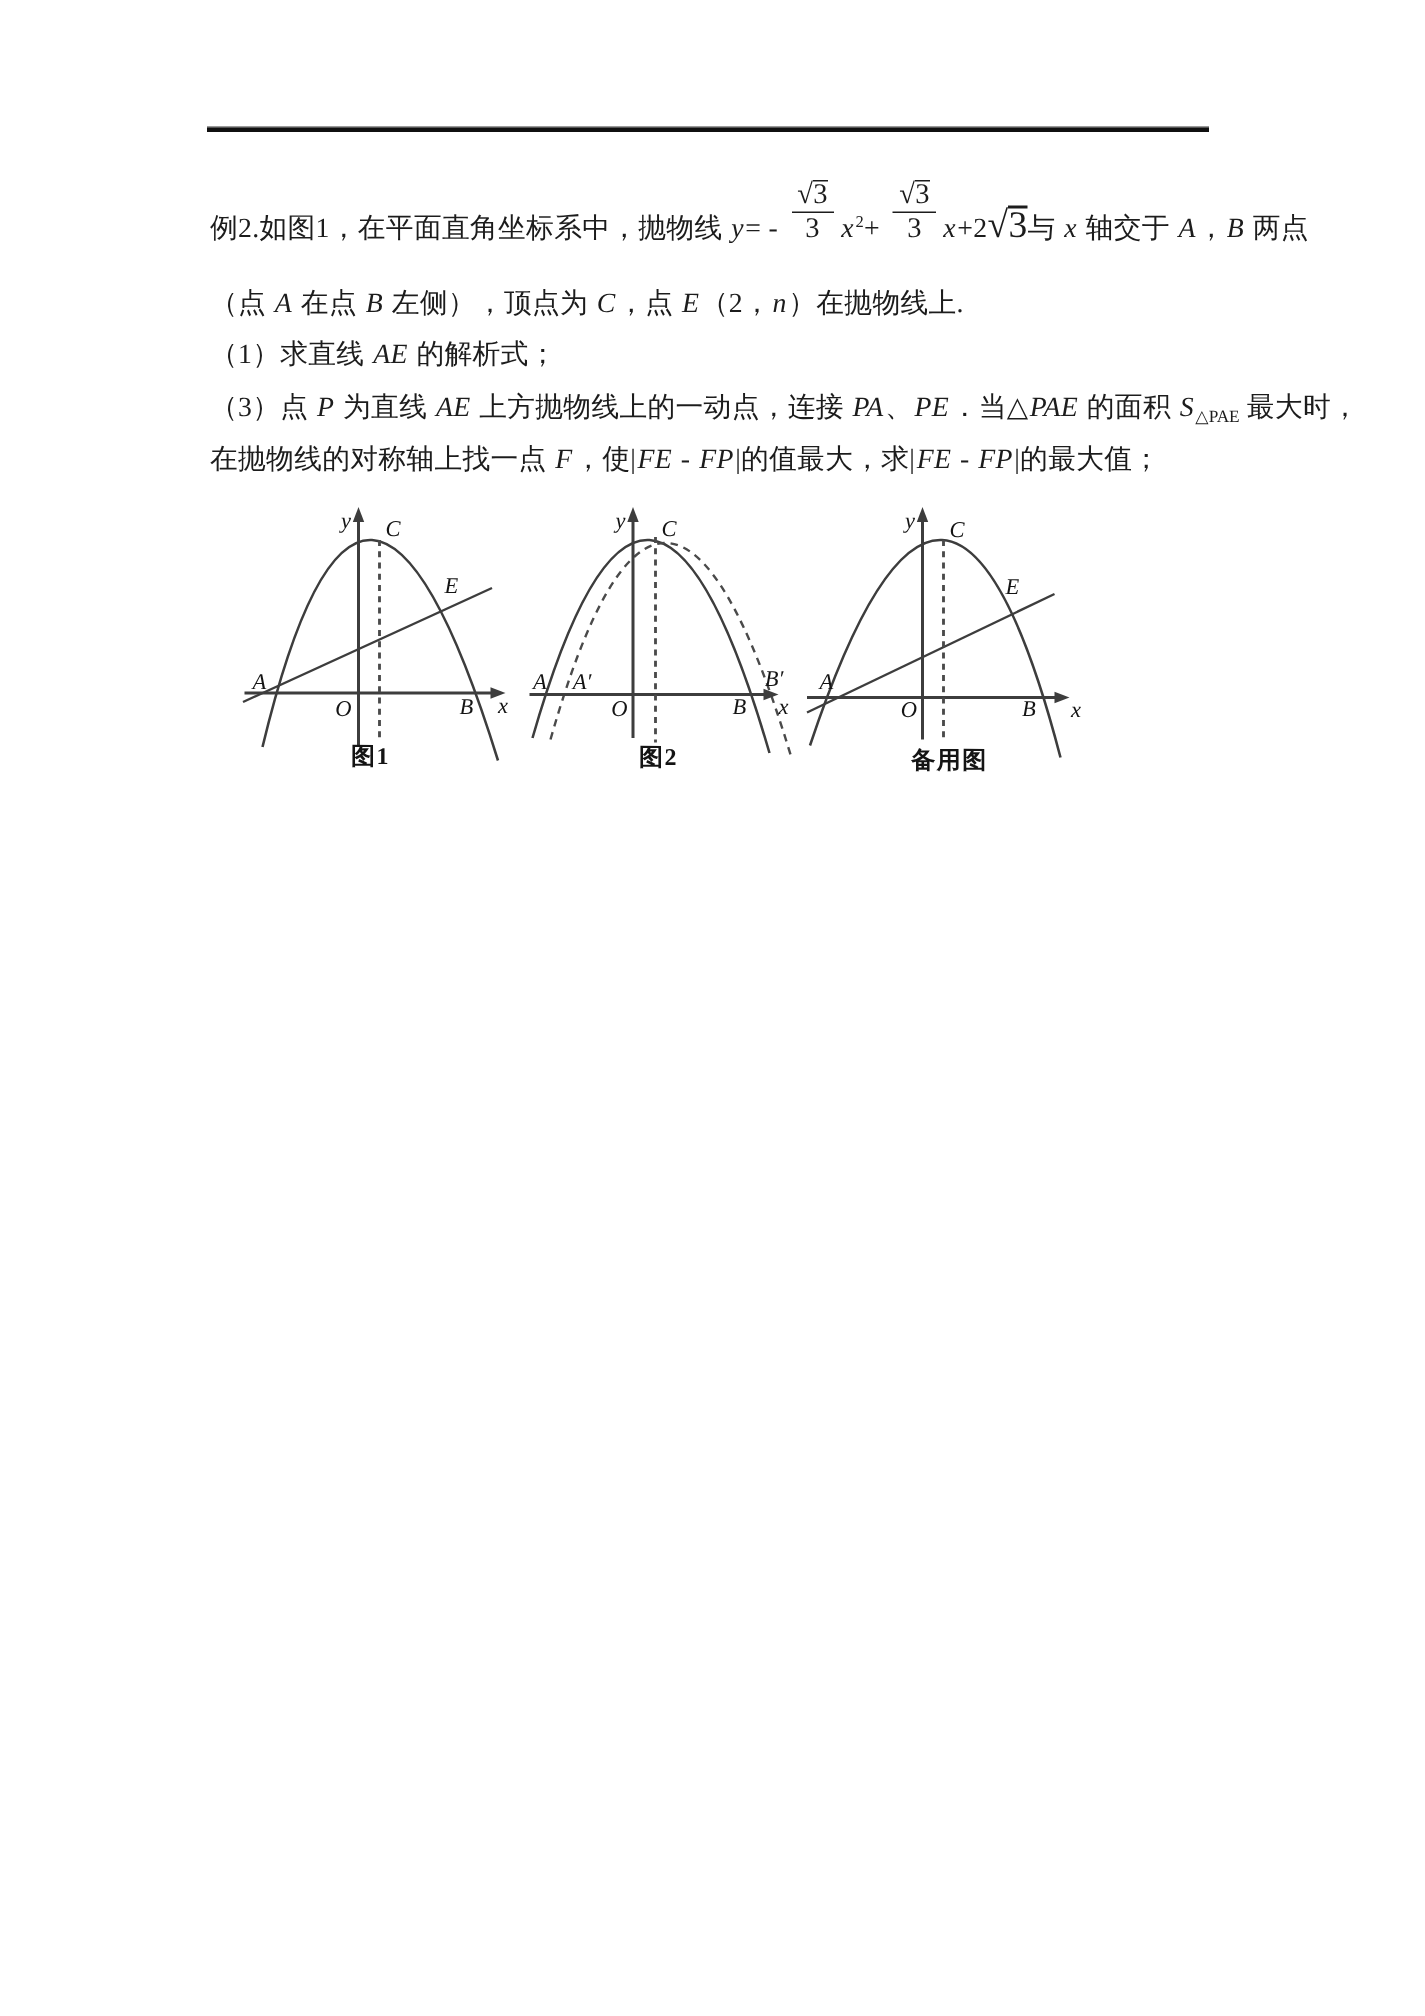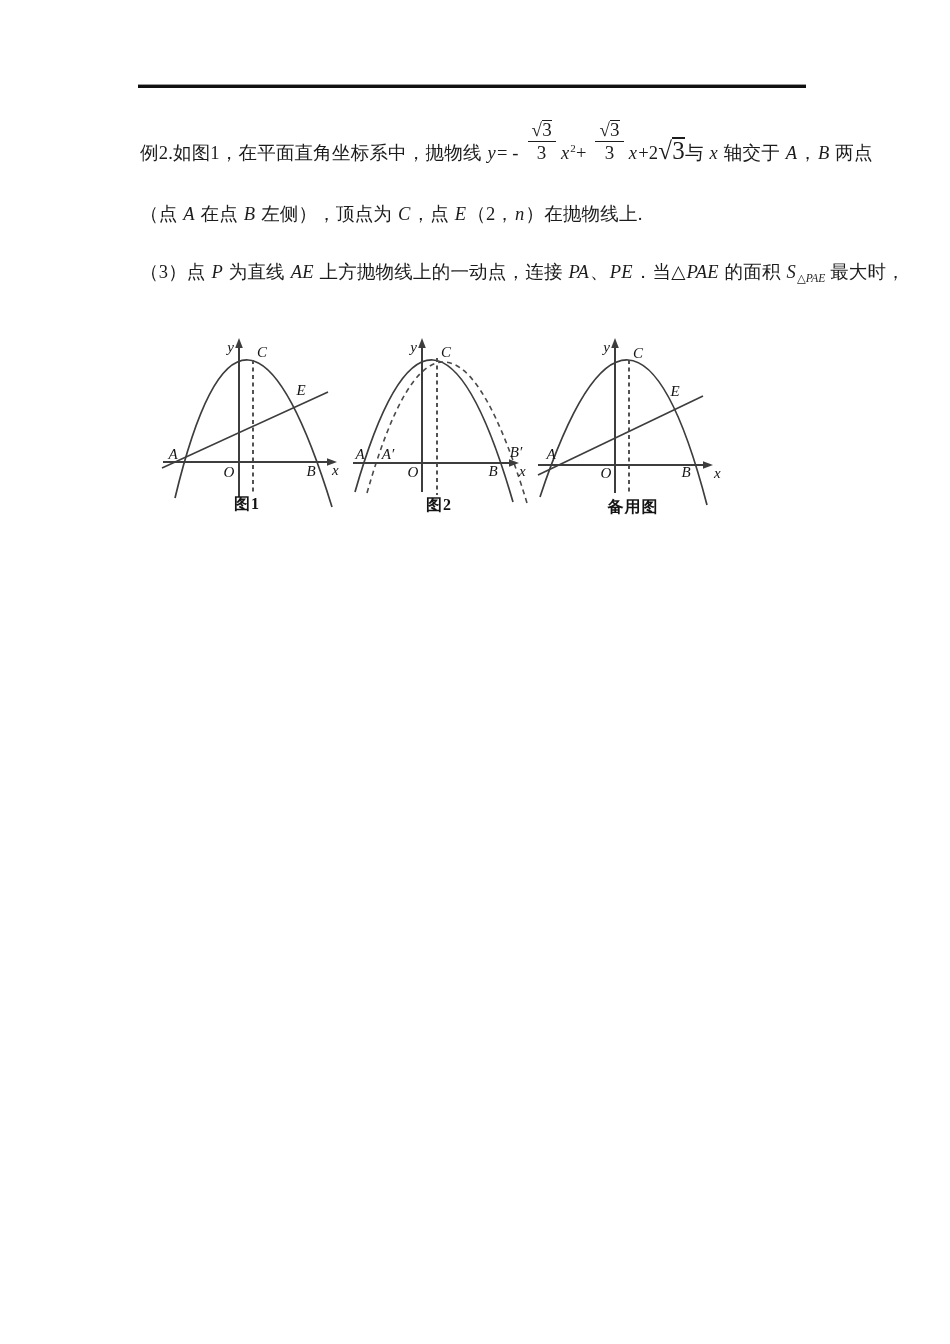--- a/index.html
+++ b/index.html
@@ -10,27 +10,27 @@
   }
   .header-rule{
     position:absolute;left:138px;top:84px;width:668px;height:3px;
     background:#101010;border-top:1px solid #9a9a9a;
   }
   .tline{
     position:absolute;left:140px;white-space:nowrap;
     font-size:18.5px;letter-spacing:0.2px;
   }
   .l1{top:119px;line-height:49px;}
-  .l2{top:201px;line-height:26px;}
+  .l2{top:190px;line-height:26px;}
   .l3{top:224px;line-height:26px;}
   .l4{top:259px;line-height:26px;}
   .l5{top:294px;line-height:26px;}
   .it{font-style:italic;padding:0 1px;}
   .sup{font-size:11px;vertical-align:7px;}
-  .sub{font-size:11.5px;vertical-align:-4px;font-style:italic;letter-spacing:0;}
+  .sub{font-size:11.5px;vertical-align:-4px;letter-spacing:0;}
   .bar{border-top:1.6px solid #1c1c1c;display:inline-block;line-height:19px;}
   .bigrad{font-size:25px;}
   span.bigrad.bar{display:inline-block;line-height:24px;border-top:2px solid #1c1c1c;}
   .frac{
     display:inline-block;text-align:center;margin:0 4px;vertical-align:baseline;
   }
   .frac .num{display:block;font-size:19px;line-height:22px;padding:0 4px;}
   .frac .num .bar{line-height:18px;border-top:1.5px solid #1c1c1c;}
   .frac .den{display:block;font-size:19px;line-height:22px;border-top:1.6px solid #1c1c1c;padding:0 6px;}
   .figures-row{position:absolute;left:150px;top:332px;width:620px;height:195px;}
@@ -49,21 +49,23 @@
 </style>
 </head>
 <body>
 
 <div class="page">
 
   <div class="header-rule"></div>
 
   <div class="tline l1"><span>例2.如图1，在平面直角坐标系中，抛物线 </span><span class="it">y</span><span>= - </span><span class="frac"><span class="num"><span>√</span><span class="bar">3</span></span><span class="den"><span>3</span></span></span><span class="it">x</span><span class="sup">2</span><span>+ </span><span class="frac"><span class="num"><span>√</span><span class="bar">3</span></span><span class="den"><span>3</span></span></span><span class="it">x</span><span>+2</span><span class="bigrad">√</span><span class="bigrad bar">3</span><span>与 </span><span class="it">x</span><span> 轴交于 </span><span class="it">A</span><span>，</span><span class="it">B</span><span> 两点</span></div>
   <div class="tline l2"><span>（点 </span><span class="it">A</span><span> 在点 </span><span class="it">B</span><span> 左侧），顶点为 </span><span class="it">C</span><span>，点 </span><span class="it">E</span><span>（2，</span><span class="it">n</span><span>）在抛物线上.</span></div>
+  <div class="tline l3"><span>（1）求直线 </span><span class="it">AE</span><span> 的解析式；</span></div>
   <div class="tline l4"><span>（3）点 </span><span class="it">P</span><span> 为直线 </span><span class="it">AE</span><span> 上方抛物线上的一动点，连接 </span><span class="it">PA</span><span>、</span><span class="it">PE</span><span>．当△</span><span class="it">PAE</span><span> 的面积 </span><span class="it">S</span><span class="sub">△PAE</span><span> 最大时，</span></div>
+  <div class="tline l5"><span>在抛物线的对称轴上找一点 </span><span class="it">F</span><span>，使|</span><span class="it">FE</span><span> - </span><span class="it">FP</span><span>|的值最大，求|</span><span class="it">FE</span><span> - </span><span class="it">FP</span><span>|的最大值；</span></div>
 
   <div class="figures-row">
 
     <svg class="fig fig-1" width="195" height="190" viewBox="0 0 195 190">
       <path class="curve" d="M 25 166 Q 92.5 -114.5 182 175"></path>
       <line class="seg" x1="12" y1="136" x2="178" y2="60"></line>
       <line class="axis" x1="13" y1="130" x2="179" y2="130"></line>
       <polygon class="arrow" points="187,130 177,126.2 177,133.8"></polygon>
       <line class="axis" x1="89" y1="14" x2="89" y2="165"></line>
       <polygon class="arrow" points="89,6 85.2,16 92.8,16"></polygon>

